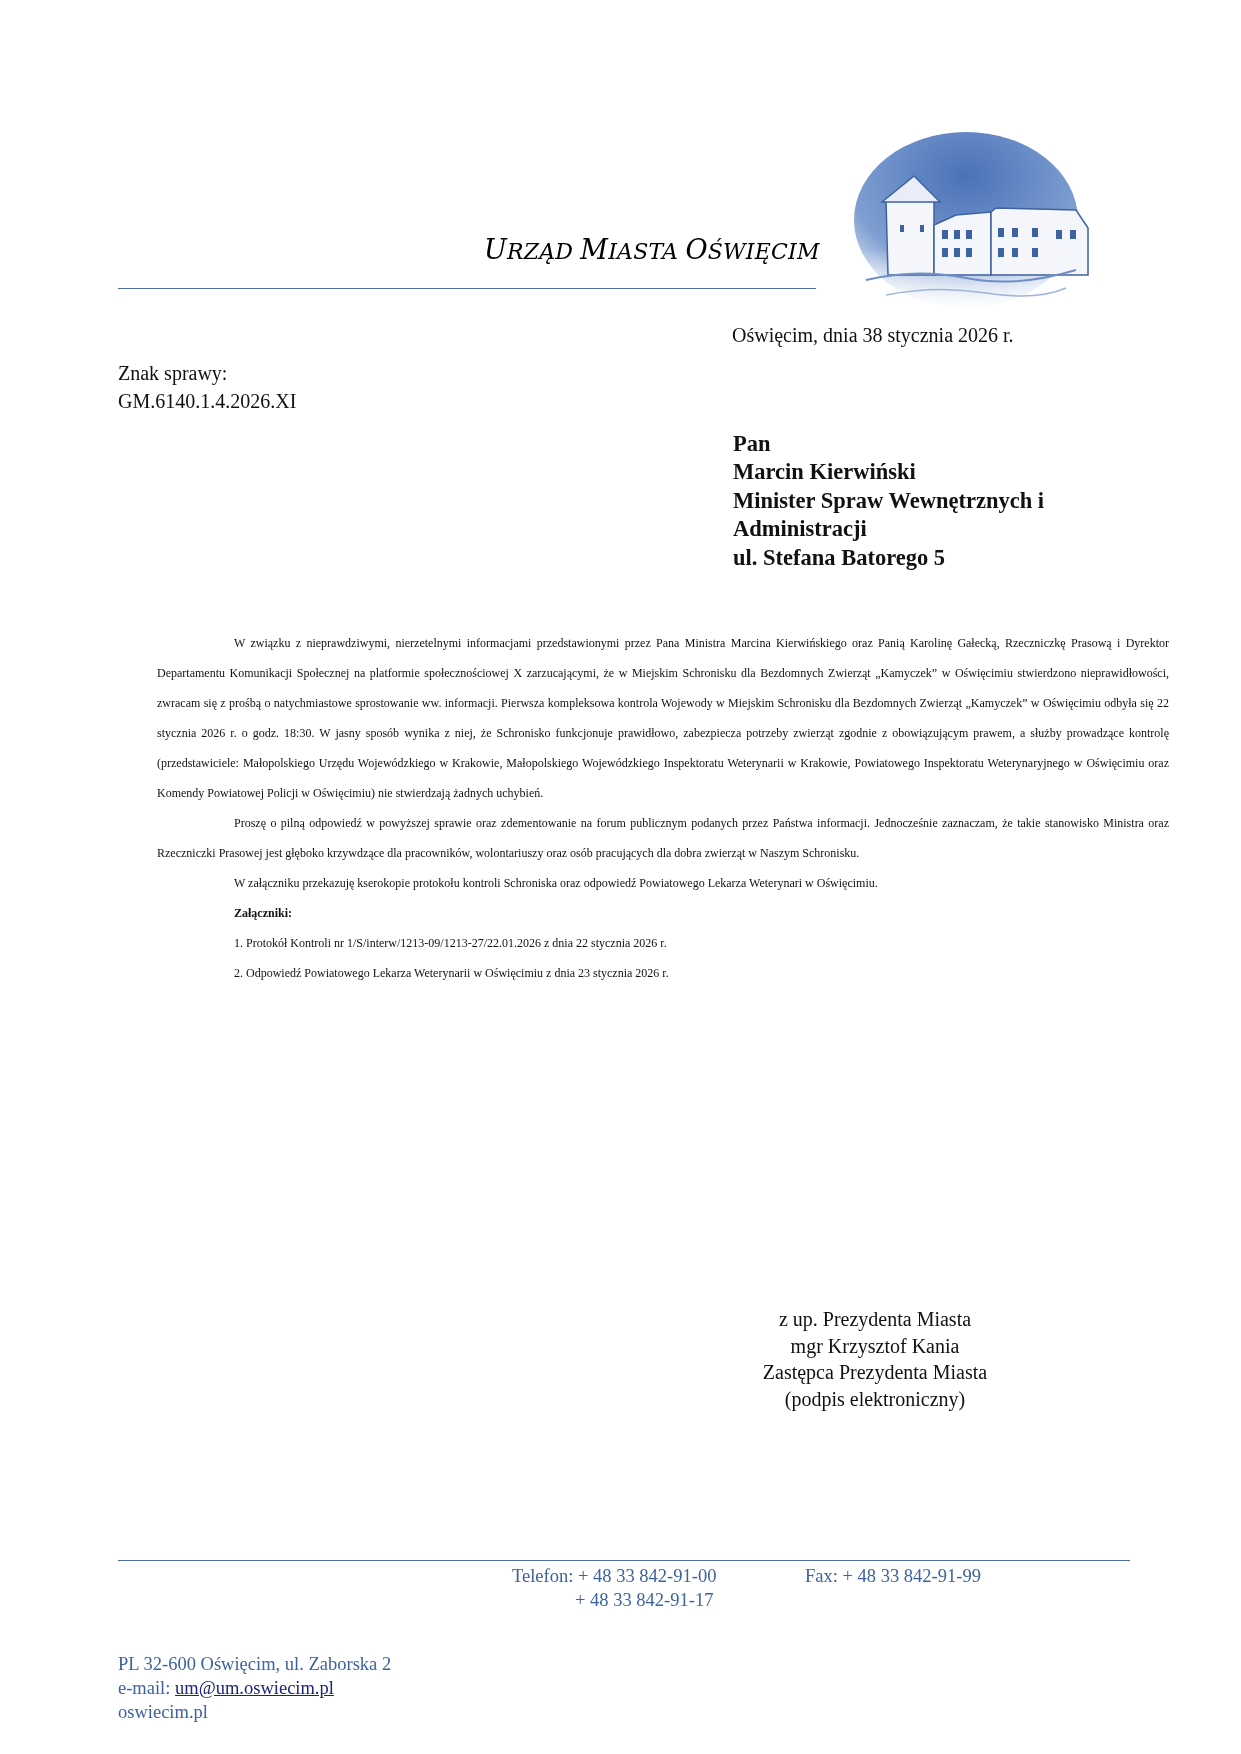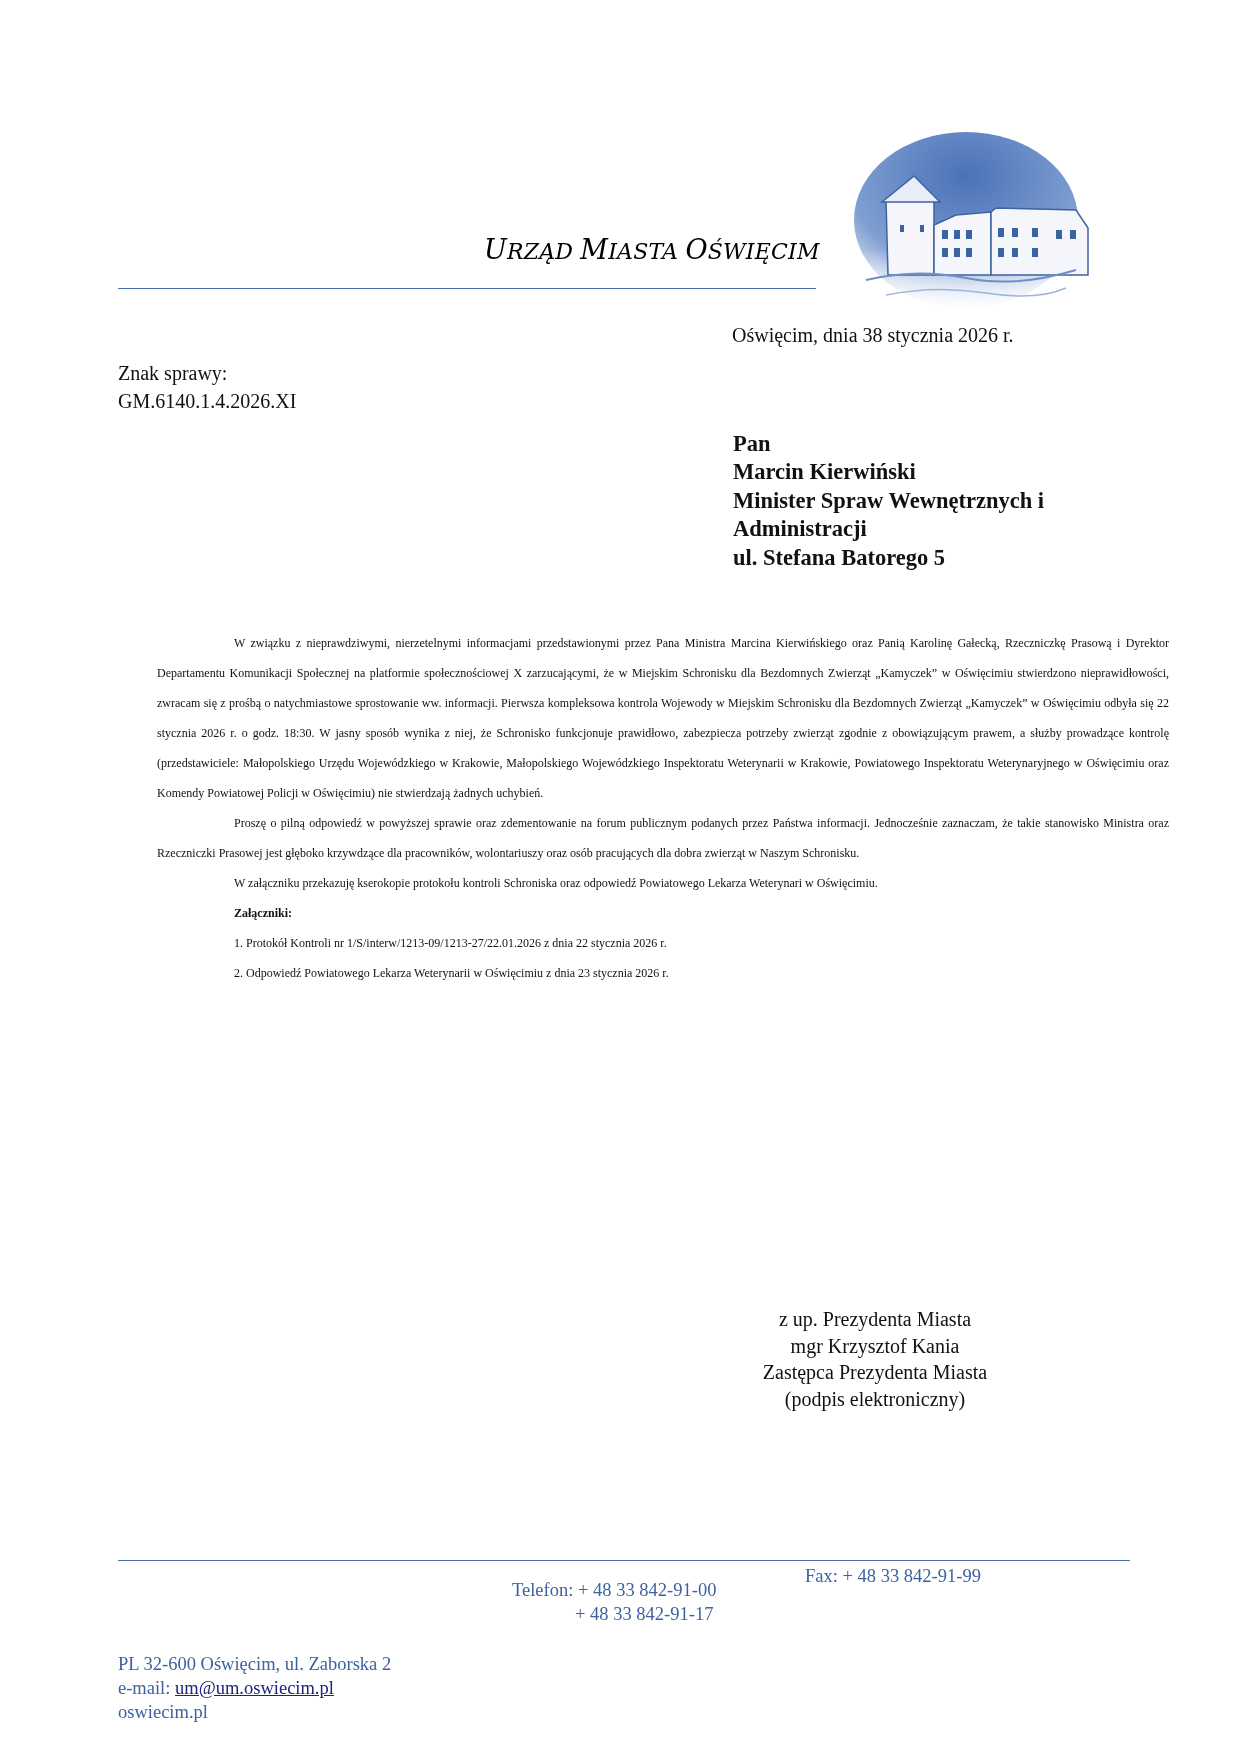--- a/index.html
+++ b/index.html
@@ -29,21 +29,21 @@
     .attach-head { font-weight: bold; margin: 0; text-indent: 0; }
     .attach-item { margin: 0; text-indent: 0; text-align: left; }
 
     
     .signature { left: 730px; top: 1290px; width: 290px; font-size: 20px; line-height: 26.5px; text-align: center; margin-top: 16px; }
 
     
     .footer-rule { left: 118px; top: 1560px; width: 1012px; height: 0; border-top: 1.6px solid #4a6ea8; }
     .footer { font-family: "Liberation Serif", serif; font-size: 18.5px; color: #3d62a0; line-height: 24px; white-space: nowrap; }
     .f-col1 { left: 118px; top: 1652px; }
-    .f-col2 { left: 512px; top: 1564px; margin-top: 14px; }
+    .f-col2 { left: 512px; top: 1564px; }
     .f-col2 .indent2 { padding-left: 63px; }
     .f-col3 { left: 805px; top: 1564px; }
     .footer a { color: #1a237e; }
   </style>
 </head>
 <body>
 
 <div class="abs header-title">
   <span class="big">U</span><span>RZĄD </span><span class="big">M</span><span>IASTA </span><span class="big">O</span><span>ŚWIĘCIM</span>
 </div>

